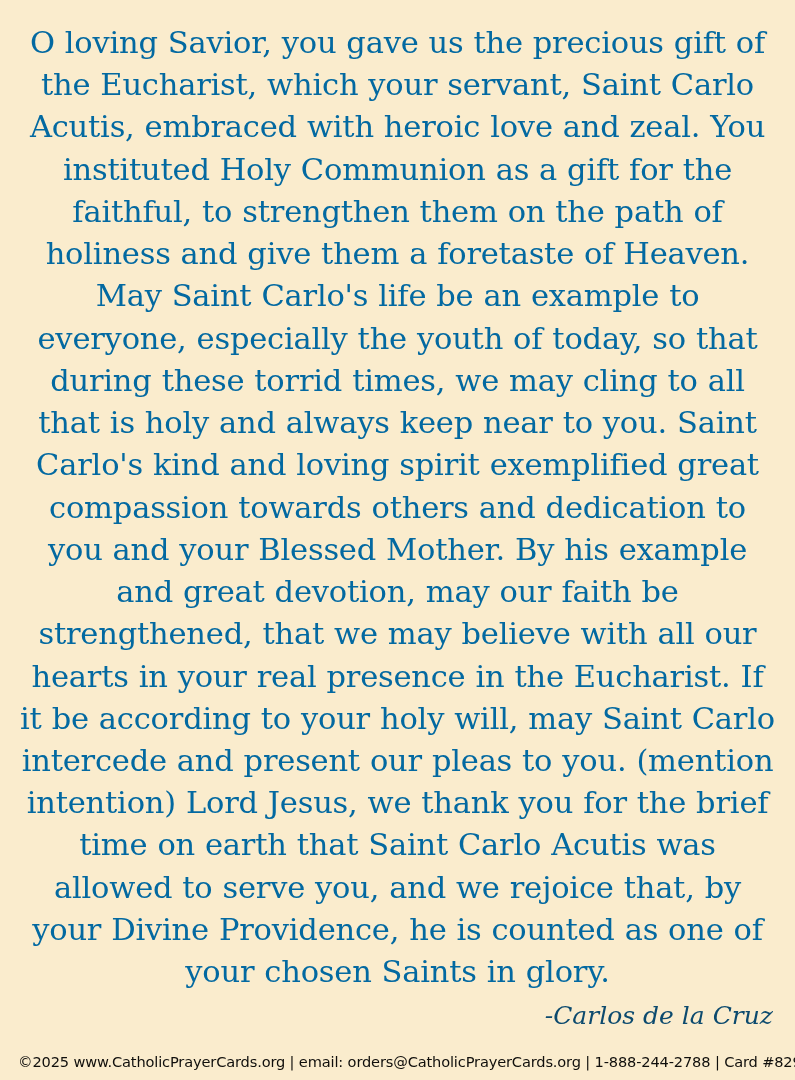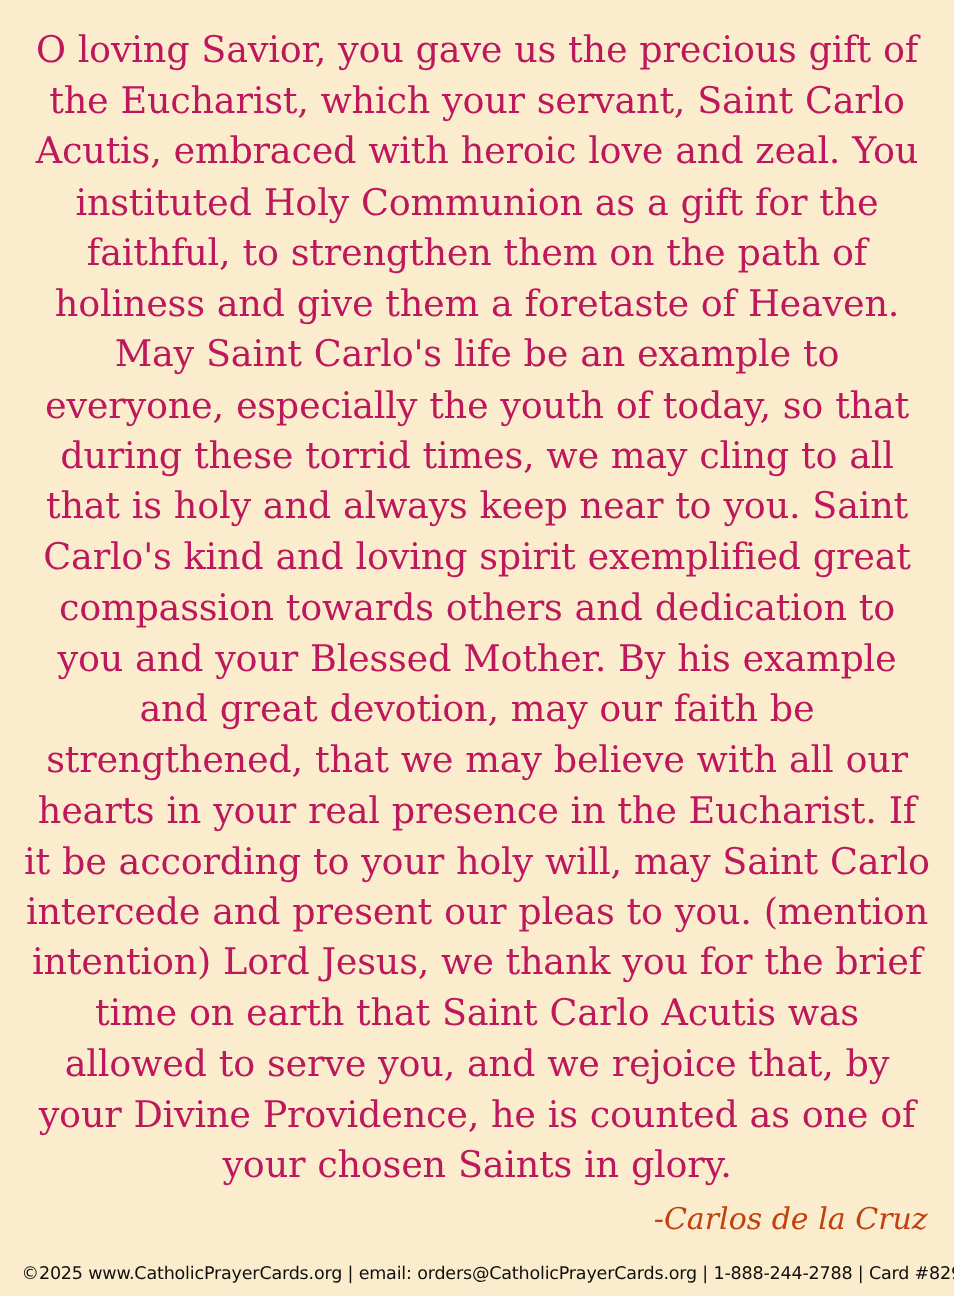--- a/index.html
+++ b/index.html
@@ -22,30 +22,30 @@
     padding: 22px 18px 0 18px;
     display: flex;
     flex-direction: column;
   }
   .prayer-body {
     font-family: "DejaVu Serif", serif;
     font-size: 30.5px;
     line-height: 1.385;
     text-align: center;
     letter-spacing: -0.2px;
-    color: #be185d;
+    color: #0369a1;
     word-spacing: 0.5px;
   }
   .attribution {
     margin-top: 8px;
     text-align: right;
     font-family: "DejaVu Serif", serif;
     font-style: italic;
     font-size: 25px;
-    color: #c2410c;
+    color: #0c4a6e;
     padding-right: 4px;
   }
   .footer {
     position: absolute;
     left: 0;
     right: 0;
     bottom: 10px;
     padding: 0 18px;
     font-family: "DejaVu Sans", sans-serif;
     font-size: 14.6px;

